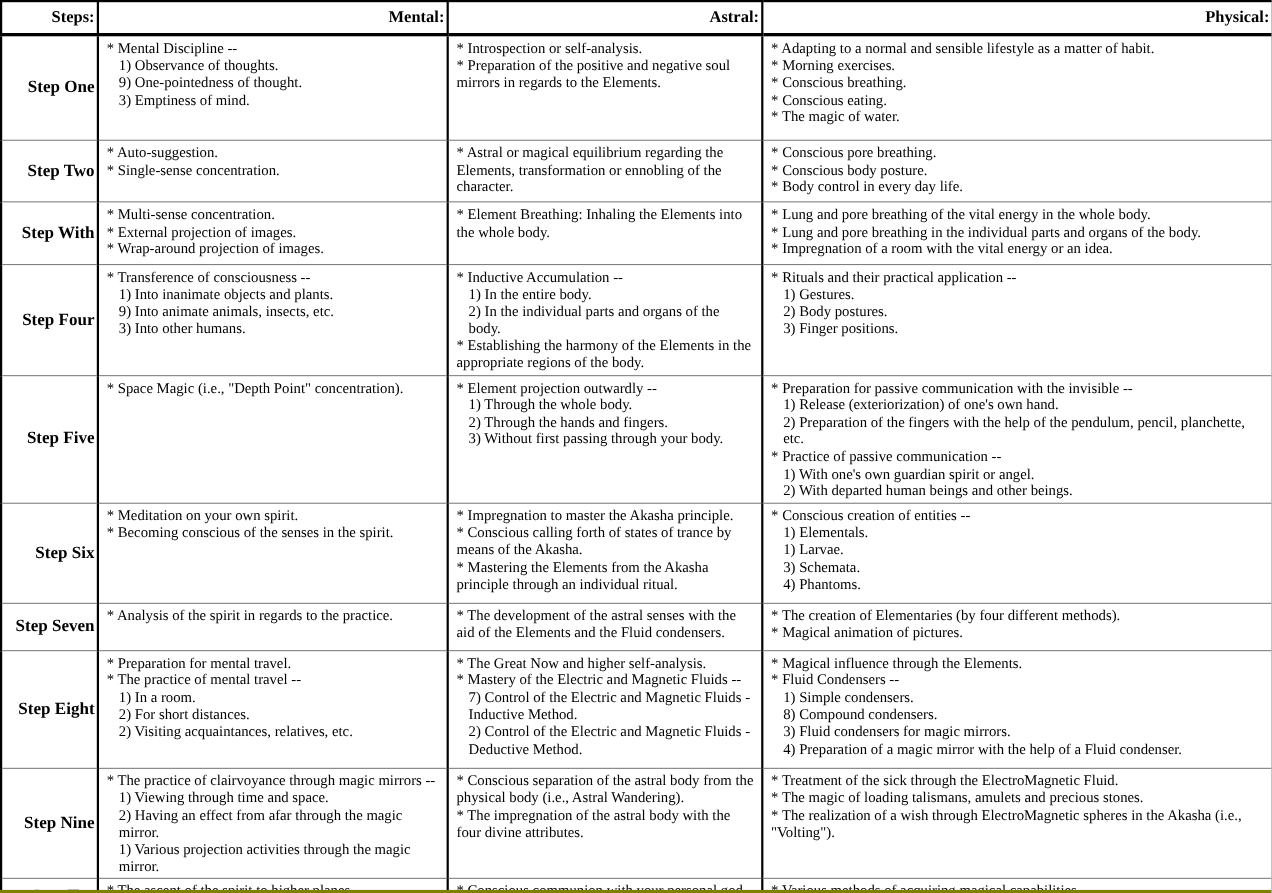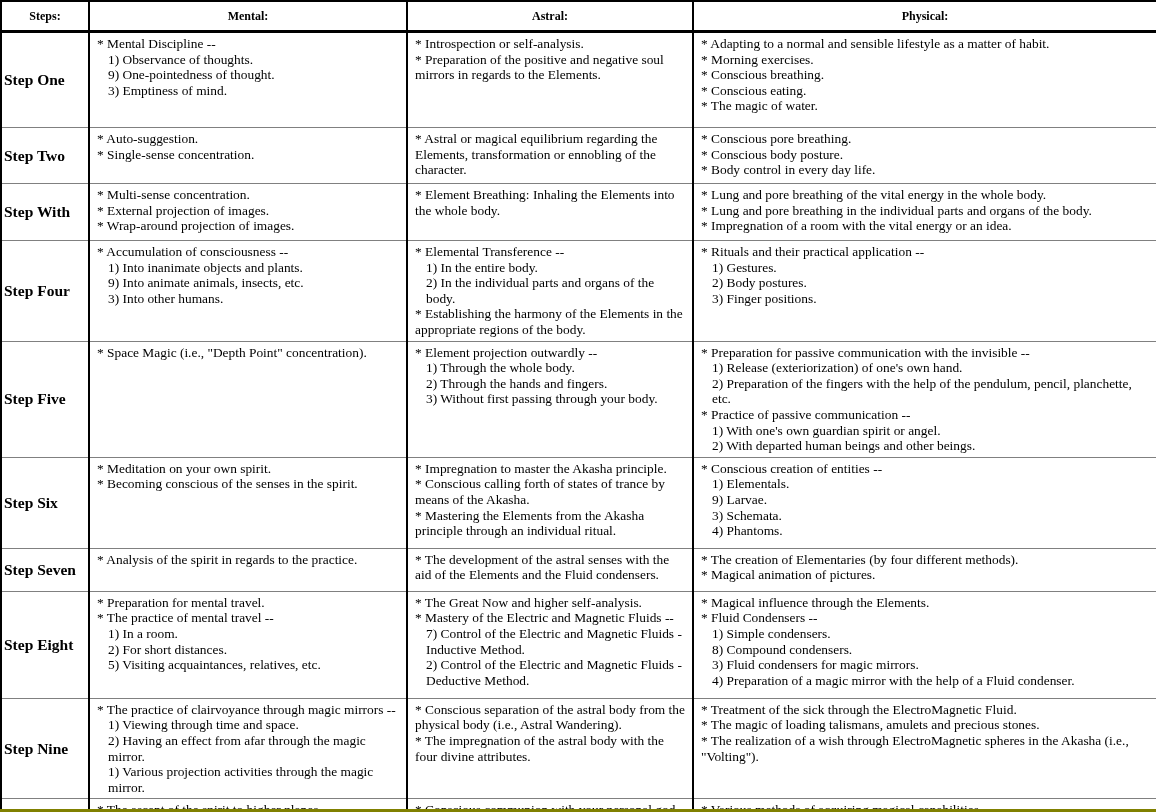--- a/index.html
+++ b/index.html
@@ -21,25 +21,25 @@
     border-right:2px solid #000000;
     border-top:1px solid #808080;
     border-bottom:1px solid #808080;
     padding:3px 6px 3px 7px;
     vertical-align:top;
     overflow:hidden;
   }
   thead th{
     border-top:2px solid #000000;
     border-bottom:3px solid #000000;
-    font-weight:bold;font-size:12px;text-align:center;
+    font-weight:bold;font-size:15px;text-align:right;
     height:24px;vertical-align:middle;padding:2px;
   }
   tbody th.step{
-    font-weight:bold;font-size:15.5px;text-align:left;
+    font-weight:bold;font-size:15.5px;text-align:right;
     vertical-align:middle;padding:2px;
   }
   .line{font-size:13.4px;line-height:15.6px;}
   .line.sub{padding-left:11px;}
   
   tbody tr:nth-child(1){height:96px;}
   tbody tr:nth-child(2){height:56px;}
   tbody tr:nth-child(3){height:57px;}
   tbody tr:nth-child(4){height:91px;}
   tbody tr:nth-child(5){height:108px;}
@@ -119,27 +119,27 @@
         </td>
         <td>
           <div class="line">* Lung and pore breathing of the vital energy in the whole body.</div>
           <div class="line">* Lung and pore breathing in the individual parts and organs of the body.</div>
           <div class="line">* Impregnation of a room with the vital energy or an idea.</div>
         </td>
       </tr>
       <tr>
         <th class="step">Step Four</th>
         <td>
-          <div class="line">* Accumulation of consciousness --</div>
+          <div class="line">* Transference of consciousness --</div>
           <div class="line sub">1) Into inanimate objects and plants.</div>
           <div class="line sub">9) Into animate animals, insects, etc.</div>
           <div class="line sub">3) Into other humans.</div>
         </td>
         <td>
-          <div class="line">* Elemental Transference --</div>
+          <div class="line">* Inductive Accumulation --</div>
           <div class="line sub">1) In the entire body.</div>
           <div class="line sub">2) In the individual parts and organs of the body.</div>
           <div class="line">* Establishing the harmony of the Elements in the appropriate regions of the body.</div>
         </td>
         <td>
           <div class="line">* Rituals and their practical application --</div>
           <div class="line sub">1) Gestures.</div>
           <div class="line sub">2) Body postures.</div>
           <div class="line sub">3) Finger positions.</div>
         </td>
@@ -171,21 +171,21 @@
           <div class="line">* Becoming conscious of the senses in the spirit.</div>
         </td>
         <td>
           <div class="line">* Impregnation to master the Akasha principle.</div>
           <div class="line">* Conscious calling forth of states of trance by means of the Akasha.</div>
           <div class="line">* Mastering the Elements from the Akasha principle through an individual ritual.</div>
         </td>
         <td>
           <div class="line">* Conscious creation of entities --</div>
           <div class="line sub">1) Elementals.</div>
-          <div class="line sub">9) Larvae.</div>
+          <div class="line sub">1) Larvae.</div>
           <div class="line sub">3) Schemata.</div>
           <div class="line sub">4) Phantoms.</div>
         </td>
       </tr>
       <tr>
         <th class="step">Step Seven</th>
         <td>
           <div class="line">* Analysis of the spirit in regards to the practice.</div>
         </td>
         <td>
@@ -196,21 +196,21 @@
           <div class="line">* Magical animation of pictures.</div>
         </td>
       </tr>
       <tr>
         <th class="step">Step Eight</th>
         <td>
           <div class="line">* Preparation for mental travel.</div>
           <div class="line">* The practice of mental travel --</div>
           <div class="line sub">1) In a room.</div>
           <div class="line sub">2) For short distances.</div>
-          <div class="line sub">5) Visiting acquaintances, relatives, etc.</div>
+          <div class="line sub">2) Visiting acquaintances, relatives, etc.</div>
         </td>
         <td>
           <div class="line">* The Great Now and higher self-analysis.</div>
           <div class="line">* Mastery of the Electric and Magnetic Fluids --</div>
           <div class="line sub">7) Control of the Electric and Magnetic Fluids - Inductive Method.</div>
           <div class="line sub">2) Control of the Electric and Magnetic Fluids - Deductive Method.</div>
         </td>
         <td>
           <div class="line">* Magical influence through the Elements.</div>
           <div class="line">* Fluid Condensers --</div>

